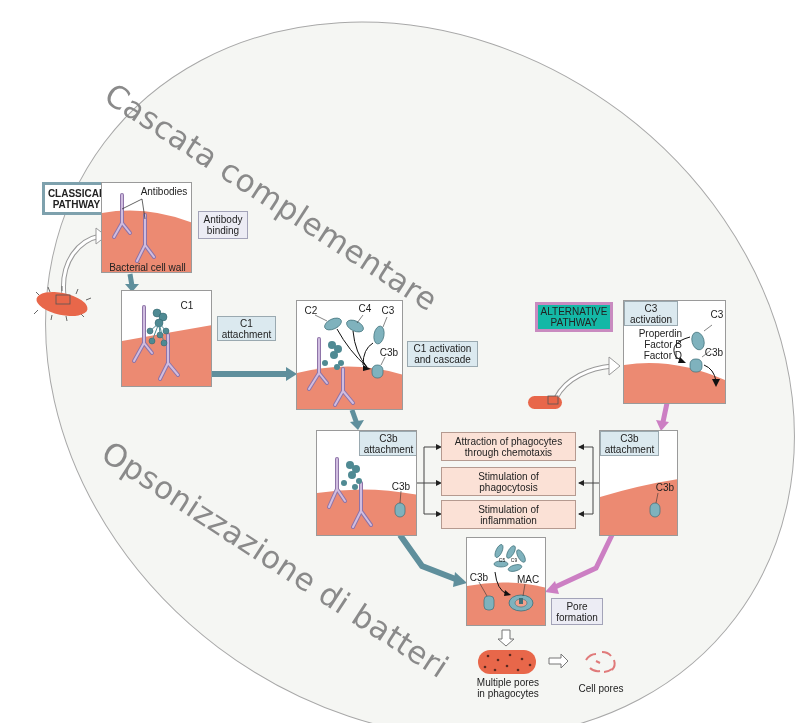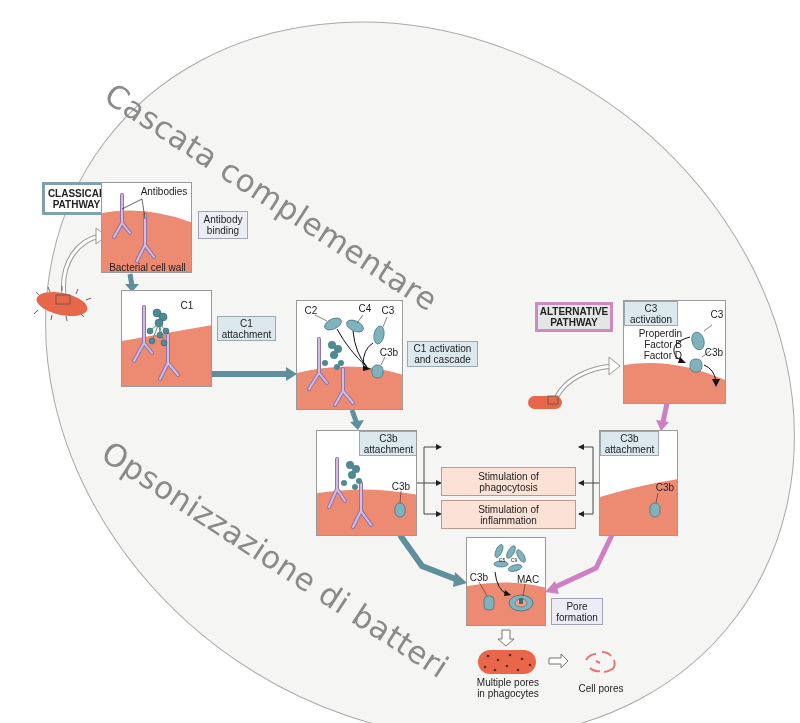--- a/index.html
+++ b/index.html
@@ -4,21 +4,21 @@
 <style>
   html, body { margin: 0; padding: 0; }
   body { width: 800px; height: 723px; background: #ffffff; position: relative; overflow: hidden; font-family: "Liberation Sans", sans-serif; }
   #stage { position: absolute; left: 0; top: 0; width: 800px; height: 723px; }
   .lbl { position: absolute; font-family: "Liberation Sans", sans-serif; color: #222; font-size: 10px; line-height: 11px; text-align: center; white-space: pre-line; }
   .box { position: absolute; box-sizing: border-box; font-family: "Liberation Sans", sans-serif; font-size: 10px; line-height: 11px; color: #222; text-align: center; display: flex; align-items: center; justify-content: center; white-space: pre-line; }
   .blue-box { background: #dbe9ef; border: 1px solid #9aa9b0; }
   .lav-box { background: #ececf4; border: 1px solid #a3a3b8; }
   .pink-box { background: #fbe1d6; border: 1px solid #b59a90; }
   .pathway-classic { background: #fff; border: 3px solid #7ea1ad; font-weight: bold; font-size: 10px; margin-left: 16px; }
-  .pathway-alt { background: #e5e5e5; border: 3px solid #c98bc0; font-weight: bold; font-size: 10px; }
+  .pathway-alt { background: #14b8a6; border: 3px solid #c98bc0; font-weight: normal; font-size: 10px; }
   .panel { position: absolute; box-sizing: border-box; border: 1px solid #9a9a9a; background: #fff; overflow: hidden; padding-left: 20px; }
   .panel svg { position: absolute; left: 0; top: 0; }
   .watermark { position: absolute; font-family: "DejaVu Sans", sans-serif; color: #8a8a8a; font-size: 31px; white-space: nowrap; transform-origin: 0 0; letter-spacing: 0.5px; }
 </style>
 </head>
 <body>
 
 <div id="stage">
 
   <svg width="800" height="723" style="position:absolute;left:0;top:0">
@@ -286,20 +286,22 @@
     <svg width="79" height="106">
       <path d="M0 66 Q40 54 79 48 L79 106 L0 106 Z" fill="#ec8a72"></path>
       <rect x="50" y="72" width="10" height="14" rx="5" fill="#7fb2bd" stroke="#3e6f78" stroke-width="0.7"></rect>
       <line x1="58" y1="62" x2="56" y2="72" stroke="#333" stroke-width="0.6"></line>
     </svg>
     <div class="box blue-box" style="left:0; top:0; width:59px; height:25px;">C3b
 attachment</div>
     <div class="lbl" style="left:53px; top:51px; width:24px;">C3b</div>
   </div>
 
+  <div class="box pink-box" style="left:441px; top:432px; width:135px; height:29px;">Attraction of phagocytes
+through chemotaxis</div>
   <div class="box pink-box" style="left:441px; top:467px; width:135px; height:29px;">Stimulation of
 phagocytosis</div>
   <div class="box pink-box" style="left:441px; top:500px; width:135px; height:29px;">Stimulation of
 inflammation</div>
 
   <div class="panel" style="left:466px; top:537px; width:80px; height:89px;">
     <svg width="80" height="89">
       <path d="M0 48 Q40 40 80 50 L80 89 L0 89 Z" fill="#ec8a72"></path>
       <g fill="#7fb2bd" stroke="#3e6f78" stroke-width="0.7">
         <ellipse cx="32" cy="13" rx="3" ry="7" transform="rotate(25 32 13)"></ellipse>

